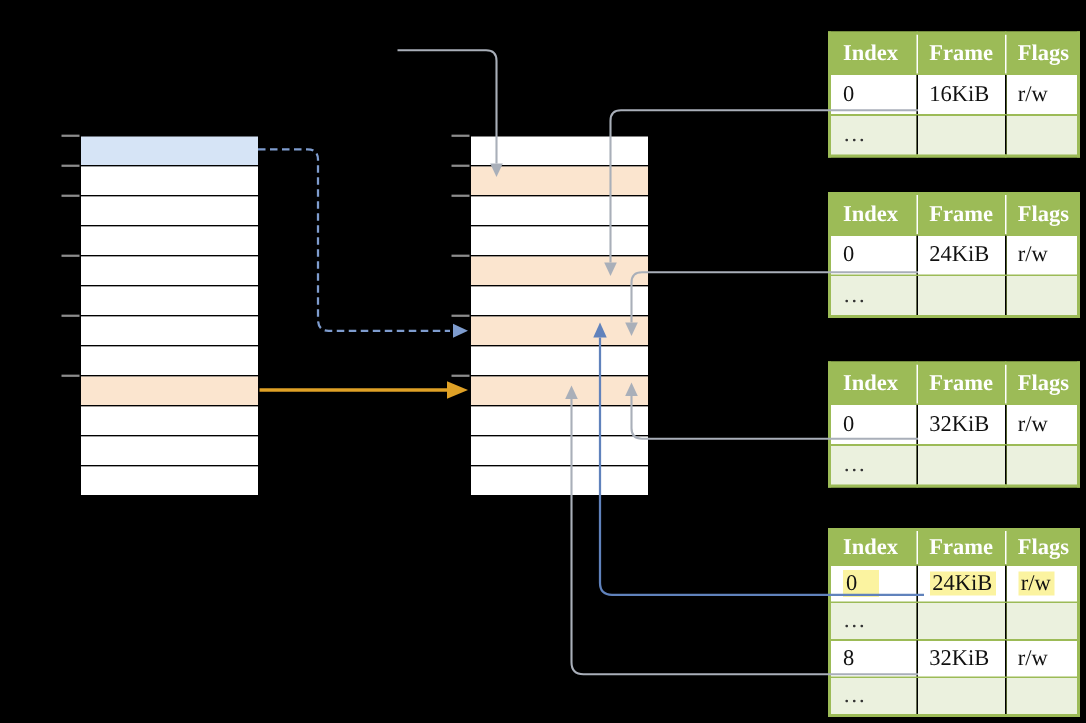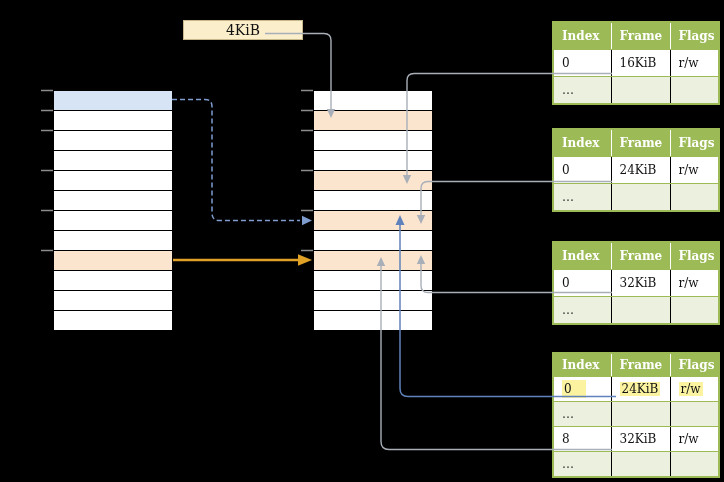--- a/index.html
+++ b/index.html
@@ -11,21 +11,21 @@
   .memcol .mrow:last-child{border-bottom:none;height:19px;}
   .memcol .mrow.blue{background:var(--row-blue);}
   .memcol .mrow.orange{background:var(--row-orange);}
   #virtual-col{left:53px;}
   #physical-col{left:313px;}
   
   .sizebox{position:absolute;left:183px;top:20px;width:120px;height:20px;background:var(--box-cream);
            border:1px solid #c7b88c;box-sizing:border-box;text-align:center;font-size:14px;line-height:18px;color:#111;}
   
   table.ptable{position:absolute;left:552px;width:166px;border-collapse:collapse;table-layout:fixed;
-               font-size:12px;border:2px solid var(--table-green);background:var(--table-green);}
+               font-size:15px;border:2px solid var(--table-green);background:var(--table-green);font-family:Liberation Serif, serif;}
   table.ptable col.c1{width:58px;} table.ptable col.c2{width:59px;} table.ptable col.c3{width:49px;}
   table.ptable th{background:var(--table-green);color:#fff;font-weight:bold;text-align:left;
                   padding:4px 0 4px 8px;line-height:18px;border-right:1.5px solid #fff;border-bottom:1.5px solid var(--table-green);}
   table.ptable th:last-child{border-right:none;}
   table.ptable td{background:#fff;color:#111;text-align:left;padding:4px 0 4px 8px;line-height:18px;
                   border-right:1px solid #000;border-bottom:1.5px solid var(--table-green);overflow:hidden;white-space:nowrap;}
   table.ptable td:last-child{border-right:none;}
   table.ptable tr.dots td{background:var(--table-green-light);color:#333;}
   table.ptable.compact th{padding:2px 0 2px 8px;}
   table.ptable.compact td{padding:3px 0 3px 8px;}
@@ -72,23 +72,20 @@
       <div class="mrow orange"></div>
       <div class="mrow plain"></div>
       <div class="mrow orange"></div>
       <div class="mrow plain"></div>
       <div class="mrow orange"></div>
       <div class="mrow plain"></div>
       <div class="mrow plain"></div>
       <div class="mrow plain"></div>
     </div>
 
-  <div class="sizebox">
-    <span>4KiB</span>
-  </div>
 
   <table class="ptable" id="ptable-0">
       <colgroup>
         <col class="c1">
         <col class="c2">
         <col class="c3">
       </colgroup>
       <thead>
         <tr>
           <th>Index</th>

